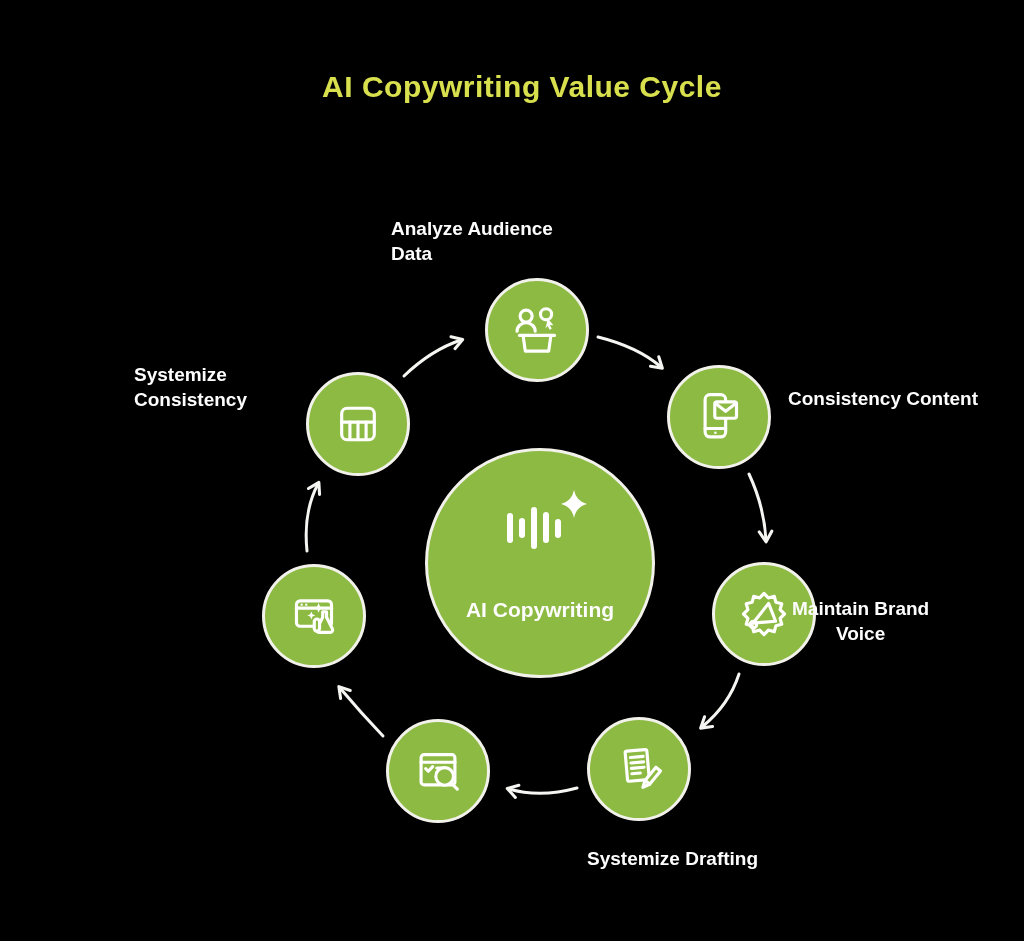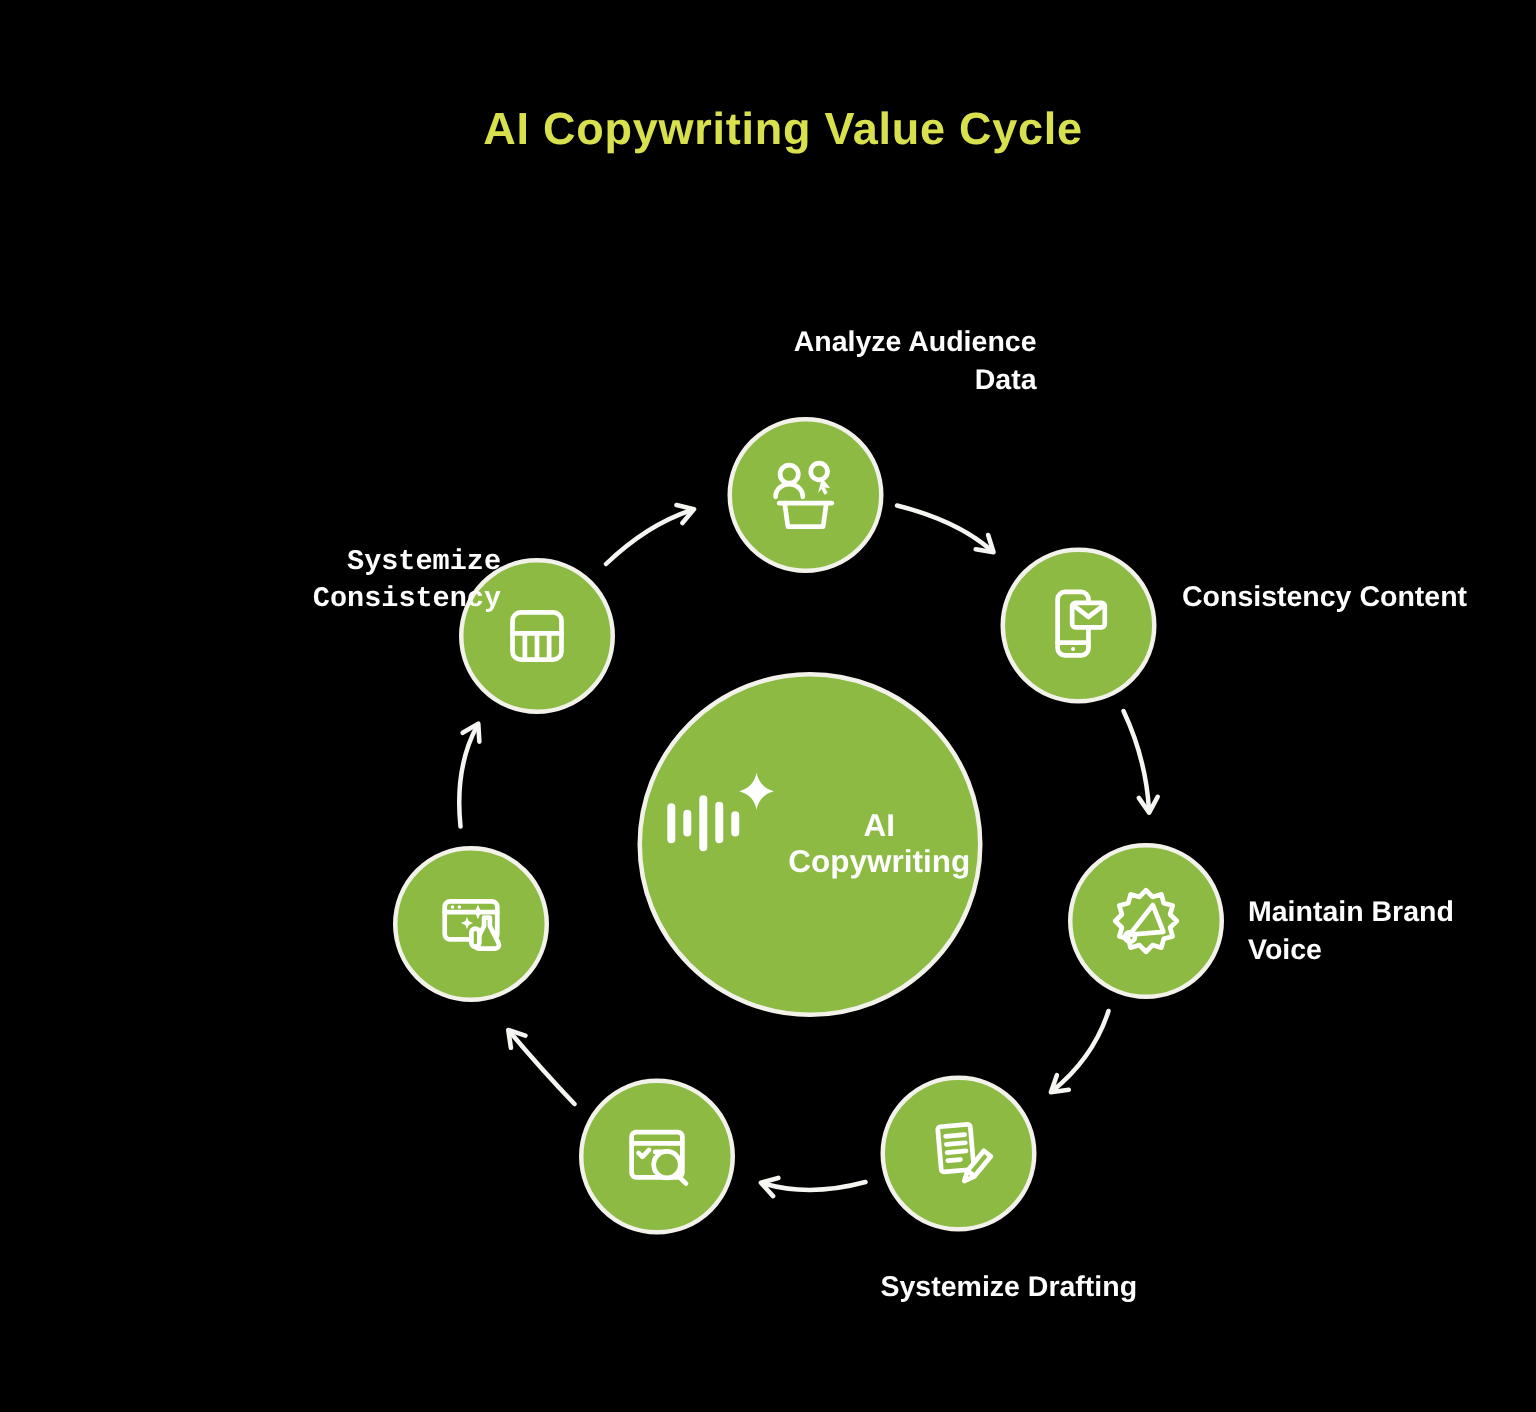--- a/index.html
+++ b/index.html
@@ -25,37 +25,37 @@
   .arrow-path{fill:none;stroke:var(--arrow);stroke-width:3;stroke-linecap:round;}
   .mk{fill:none;stroke:var(--arrow);stroke-width:1.7;stroke-linecap:round;stroke-linejoin:round;}
   .node{
     position:absolute;width:104px;height:104px;box-sizing:border-box;
     background:var(--node-green);border:3px solid var(--ring);border-radius:50%;
     display:flex;align-items:center;justify-content:center;
   }
   .center-node{
     position:absolute;left:425px;top:448px;width:230px;height:230px;box-sizing:border-box;
     background:var(--node-green);border:3px solid var(--ring);border-radius:50%;
-    display:flex;flex-direction:row;align-items:center;justify-content:center;
+    display:flex;flex-direction:column;align-items:center;justify-content:center;
     padding-bottom:16px;
   }
   .center-label{
     margin-top:16px;color:var(--label-text);font-size:21px;font-weight:600;text-align:center;
   }
   .node-label{
     position:absolute;color:var(--label-text);font-size:19px;font-weight:600;
     line-height:25px;white-space:pre-line;
   }
-  .lab-analyze{left:391px;top:216px;width:300px;text-align:right;}
+  .lab-analyze{left:391px;top:216px;width:300px;text-align:left;}
   .lab-personalize{left:788px;top:386px;white-space:nowrap;}
-  .lab-maintain{left:832px;top:596px;text-align:left;}
+  .lab-maintain{left:792px;top:596px;text-align:center;}
   .lab-accelerate{left:587px;top:846px;white-space:nowrap;}
   .lab-optimize{left:288px;top:846px;white-space:nowrap;}
   .lab-fuel{left:52px;top:602px;white-space:nowrap;}
-  .lab-systemize{left:134px;top:362px;width:200px;text-align:right;font-family:Liberation Mono, monospace;}
+  .lab-systemize{left:134px;top:362px;width:200px;text-align:left;}
   
   .s{fill:none;stroke:var(--icon);stroke-width:2.6;stroke-linecap:round;stroke-linejoin:round;}
   .fw{fill:var(--icon);stroke:none;}
   .fg{fill:var(--node-green);stroke:var(--icon);stroke-width:2.6;stroke-linecap:round;stroke-linejoin:round;}
   .cbar{fill:none;stroke:var(--icon);stroke-width:6;stroke-linecap:round;}
 </style>
 </head>
 <body>
 
 <div class="canvas">

